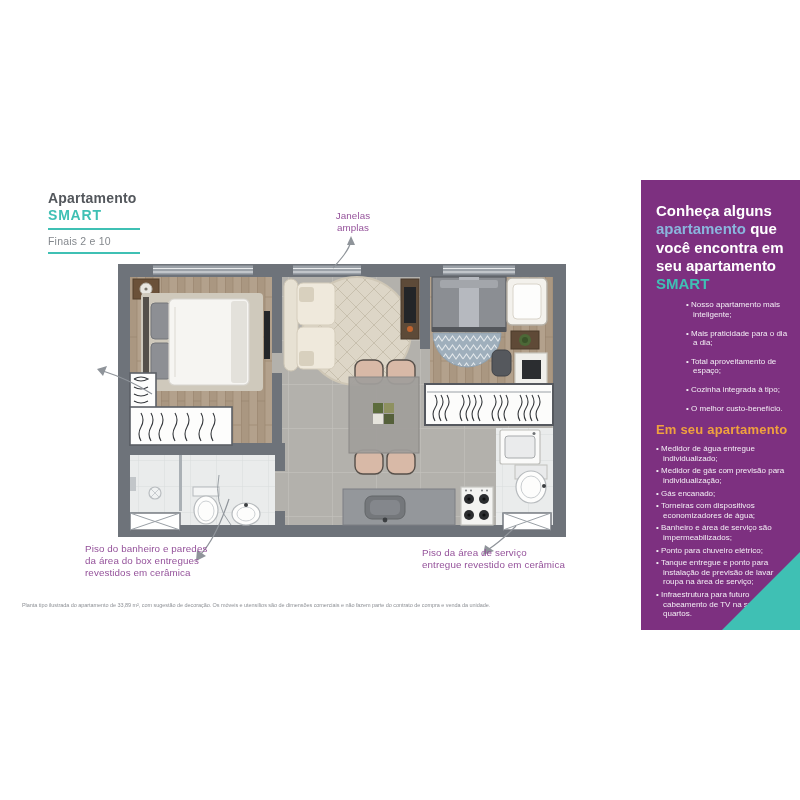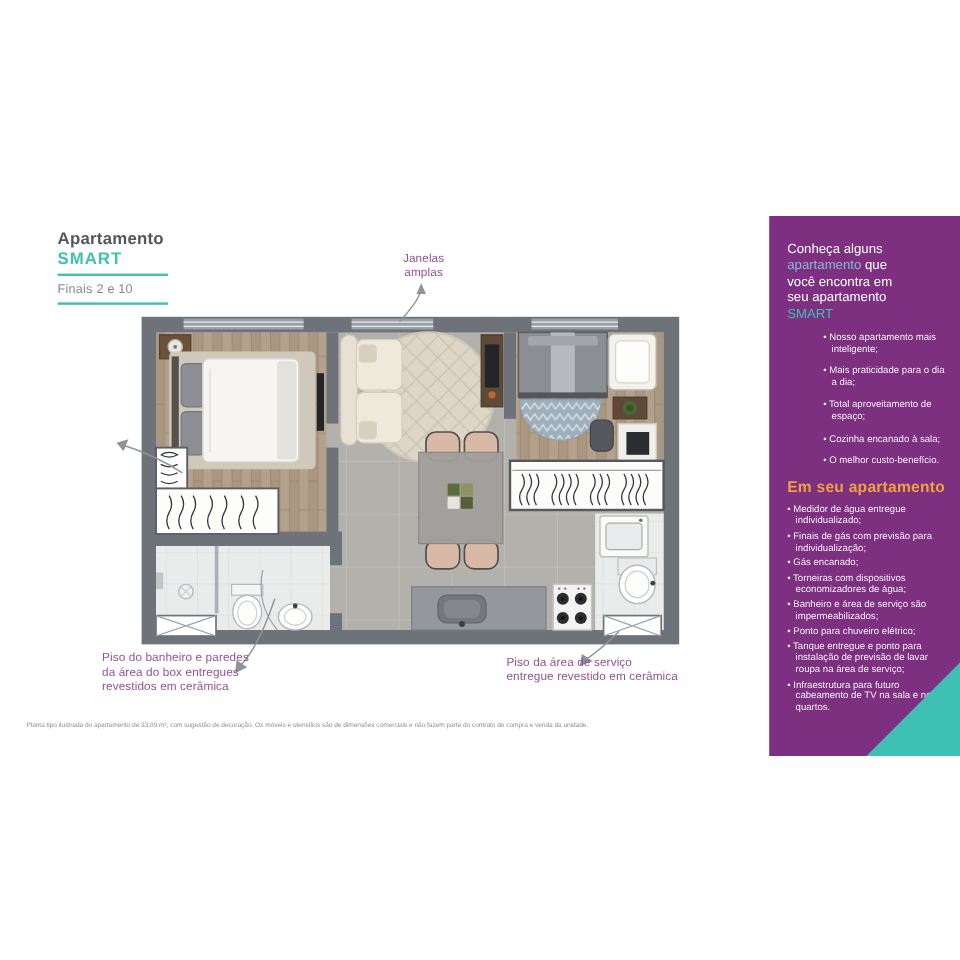--- a/index.html
+++ b/index.html
@@ -27,21 +27,21 @@
   .ann.bath{left:85px;top:543px;width:160px;}
   .ann.service{left:422px;top:547px;width:170px;}
   .arrows{position:absolute;left:0;top:0;width:800px;height:800px;pointer-events:none;}
 
   
   .disclaimer{position:absolute;left:22px;top:602px;font-size:5.5px;letter-spacing:-.05px;color:#8e9196;white-space:nowrap;}
 
   
   .panel{position:absolute;left:641px;top:180px;width:159px;height:450px;background:var(--purple_panel);padding:22px 8px 0 15px;overflow:hidden;}
   .panel .corner{position:absolute;right:0;bottom:0;width:78px;height:78px;background:var(--teal);clip-path:polygon(100% 0,100% 100%,0 100%);}
-  .headline{font-size:11px;line-height:1.22;font-weight:400;color:#fff;white-space:pre-line;}
+  .headline{font-size:15px;line-height:1.22;font-weight:700;color:#fff;white-space:pre-line;}
   .headline .hl-blue{color:var(--blue_accent);}
   .headline .hl-teal{color:var(--teal);}
   .feature-list{list-style:none;margin-top:7px;}
   .feature-list li{font-size:8px;line-height:1.2;color:#f3eef4;padding-left:7px;text-indent:-7px;}
   .feature-list li::before{content:"• ";}
   .list-top li{margin-bottom:9px;margin-left:30px;}
   .list-bottom li{margin-bottom:3px;}
   .subheading{font-size:13px;font-weight:700;color:var(--orange_accent);margin:8px 0 6px 0;letter-spacing:.2px;}
 </style>
 </head>
@@ -310,27 +310,27 @@
   <aside class="panel">
     <h2 class="headline"><span>Conheça alguns
 </span><span class="hl-blue">apartamento</span><span> que
 você encontra em
 seu apartamento
 </span><span class="hl-teal">SMART</span></h2>
     <ul class="feature-list list-top">
         <li>Nosso apartamento mais inteligente;</li>
         <li>Mais praticidade para o dia a dia;</li>
         <li>Total aproveitamento de espaço;</li>
-        <li>Cozinha encanado à sala;</li>
+        <li>Cozinha integrada à tipo;</li>
         <li>O melhor custo-benefício.</li>
       </ul>
     <h3 class="subheading">Em seu apartamento</h3>
     <ul class="feature-list list-bottom">
         <li>Medidor de água entregue individualizado;</li>
-        <li>Finais de gás com previsão para individualização;</li>
+        <li>Medidor de gás com previsão para individualização;</li>
         <li>Gás encanado;</li>
         <li>Torneiras com dispositivos economizadores de água;</li>
         <li>Banheiro e área de serviço são impermeabilizados;</li>
         <li>Ponto para chuveiro elétrico;</li>
         <li>Tanque entregue e ponto para instalação de previsão de lavar roupa na área de serviço;</li>
         <li>Infraestrutura para futuro cabeamento de TV na sala e nos quartos.</li>
       </ul>
     <div class="corner"></div>
   </aside>
 

